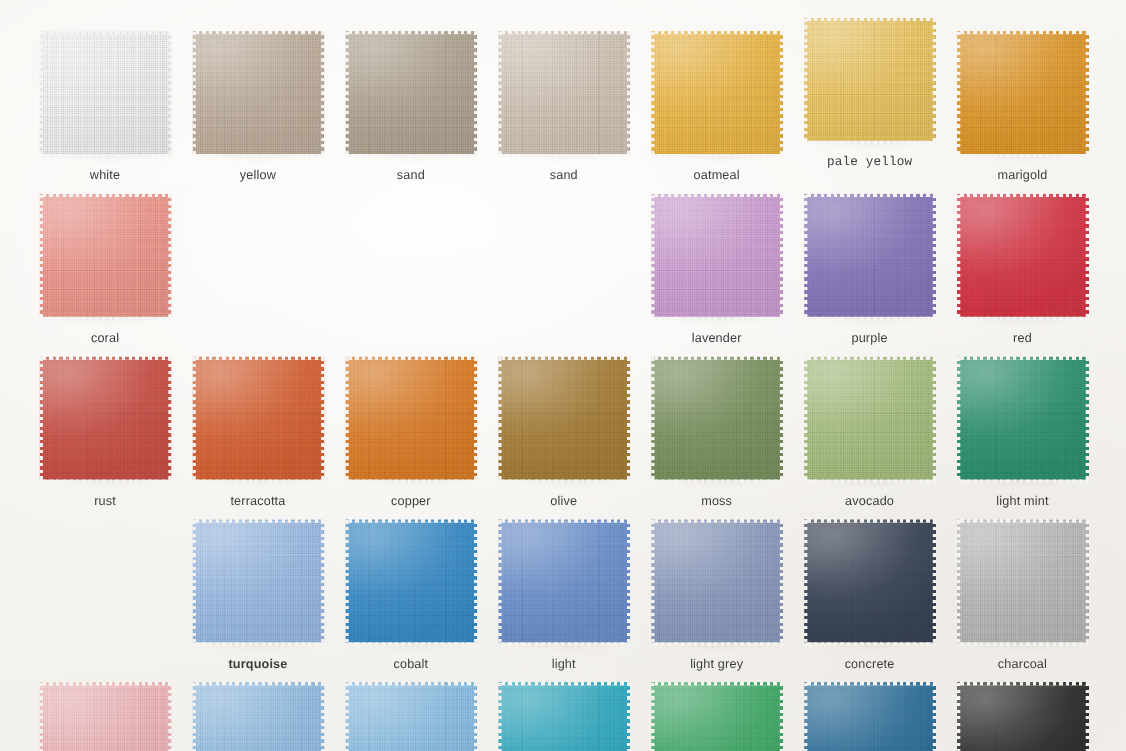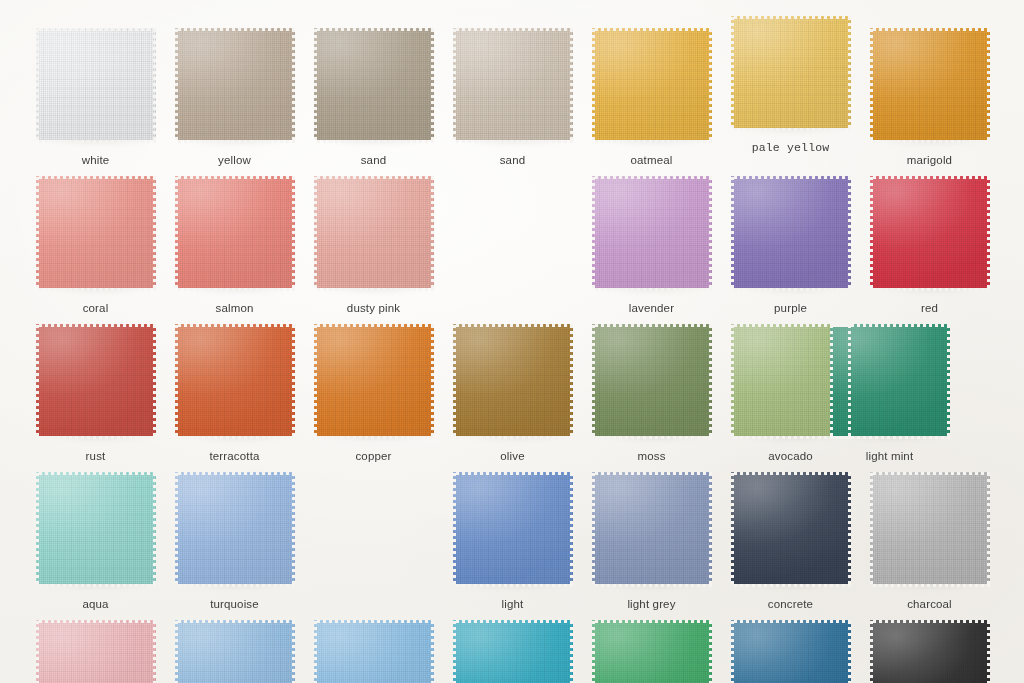--- a/index.html
+++ b/index.html
@@ -253,46 +253,20 @@
             <div class="weave"></div>
             <div class="sheen"></div>
           </div>
           <div class="pink-edge top"></div>
           <div class="pink-edge bottom"></div>
           <div class="pink-edge left"></div>
           <div class="pink-edge right"></div>
         </div>
         <span class="swatch-label">coral</span>
       </div>
-      <div class="swatch-cell" style="left: 165px; top: 176px;">
-        <div class="swatch-chip-wrap">
-          <div class="swatch-chip" title="salmon" style="background: rgb(239, 138, 128);">
-            <div class="weave"></div>
-            <div class="sheen"></div>
-          </div>
-          <div class="pink-edge top"></div>
-          <div class="pink-edge bottom"></div>
-          <div class="pink-edge left"></div>
-          <div class="pink-edge right"></div>
-        </div>
-        <span class="swatch-label">salmon</span>
-      </div>
-      <div class="swatch-cell" style="left: 304px; top: 176px;">
-        <div class="swatch-chip-wrap">
-          <div class="swatch-chip" title="dusty pink" style="background: rgb(238, 175, 165);">
-            <div class="weave"></div>
-            <div class="sheen"></div>
-          </div>
-          <div class="pink-edge top"></div>
-          <div class="pink-edge bottom"></div>
-          <div class="pink-edge left"></div>
-          <div class="pink-edge right"></div>
-        </div>
-        <span class="swatch-label">dusty pink</span>
-      </div>
       <div class="swatch-cell" style="left: 582px; top: 176px;">
         <div class="swatch-chip-wrap">
           <div class="swatch-chip" title="lavender" style="background: rgb(207, 161, 212);">
             <div class="weave"></div>
             <div class="sheen"></div>
           </div>
           <div class="pink-edge top"></div>
           <div class="pink-edge bottom"></div>
           <div class="pink-edge left"></div>
           <div class="pink-edge right"></div>
@@ -396,58 +370,58 @@
             <div class="weave"></div>
             <div class="sheen"></div>
           </div>
           <div class="pink-edge top"></div>
           <div class="pink-edge bottom"></div>
           <div class="pink-edge left"></div>
           <div class="pink-edge right"></div>
         </div>
         <span class="swatch-label">avocado</span>
       </div>
-      <div class="swatch-cell" style="left: 820px; top: 324px;">
+      <div class="swatch-cell" style="left: 860px; top: 324px;">
         <div class="swatch-chip-wrap">
           <div class="swatch-chip" title="light mint" style="background: rgb(47, 148, 115);">
             <div class="weave"></div>
             <div class="sheen"></div>
           </div>
           <div class="pink-edge top"></div>
           <div class="pink-edge bottom"></div>
           <div class="pink-edge left"></div>
           <div class="pink-edge right"></div>
         </div>
         <span class="swatch-label">light mint</span>
       </div>
-      <div class="swatch-cell" style="left: 26px; top: 472px;">
-        <div class="swatch-chip-wrap">
-          <div class="swatch-chip" title="aqua" style="background: rgb(154, 219, 211);">
-            <div class="weave"></div>
-            <div class="sheen"></div>
-          </div>
-          <div class="pink-edge top"></div>
-          <div class="pink-edge bottom"></div>
-          <div class="pink-edge left"></div>
-          <div class="pink-edge right"></div>
-        </div>
-        <span class="swatch-label">aqua</span>
-      </div>
-      <div class="swatch-cell" style="left: 165px; top: 472px;">
+      <div class="swatch-cell" style="left: 165px; top: 472px; font-weight: bold;">
         <div class="swatch-chip-wrap">
           <div class="swatch-chip" title="turquoise" style="background: rgb(157, 189, 230);">
             <div class="weave"></div>
             <div class="sheen"></div>
           </div>
           <div class="pink-edge top"></div>
           <div class="pink-edge bottom"></div>
           <div class="pink-edge left"></div>
           <div class="pink-edge right"></div>
         </div>
         <span class="swatch-label">turquoise</span>
+      </div>
+      <div class="swatch-cell" style="left: 304px; top: 472px;">
+        <div class="swatch-chip-wrap">
+          <div class="swatch-chip" title="cobalt" style="background: rgb(58, 142, 203);">
+            <div class="weave"></div>
+            <div class="sheen"></div>
+          </div>
+          <div class="pink-edge top"></div>
+          <div class="pink-edge bottom"></div>
+          <div class="pink-edge left"></div>
+          <div class="pink-edge right"></div>
+        </div>
+        <span class="swatch-label">cobalt</span>
       </div>
       <div class="swatch-cell" style="left: 443px; top: 472px;">
         <div class="swatch-chip-wrap">
           <div class="swatch-chip" title="navy" style="background: rgb(110, 147, 208);">
             <div class="weave"></div>
             <div class="sheen"></div>
           </div>
           <div class="pink-edge top"></div>
           <div class="pink-edge bottom"></div>
           <div class="pink-edge left"></div>

